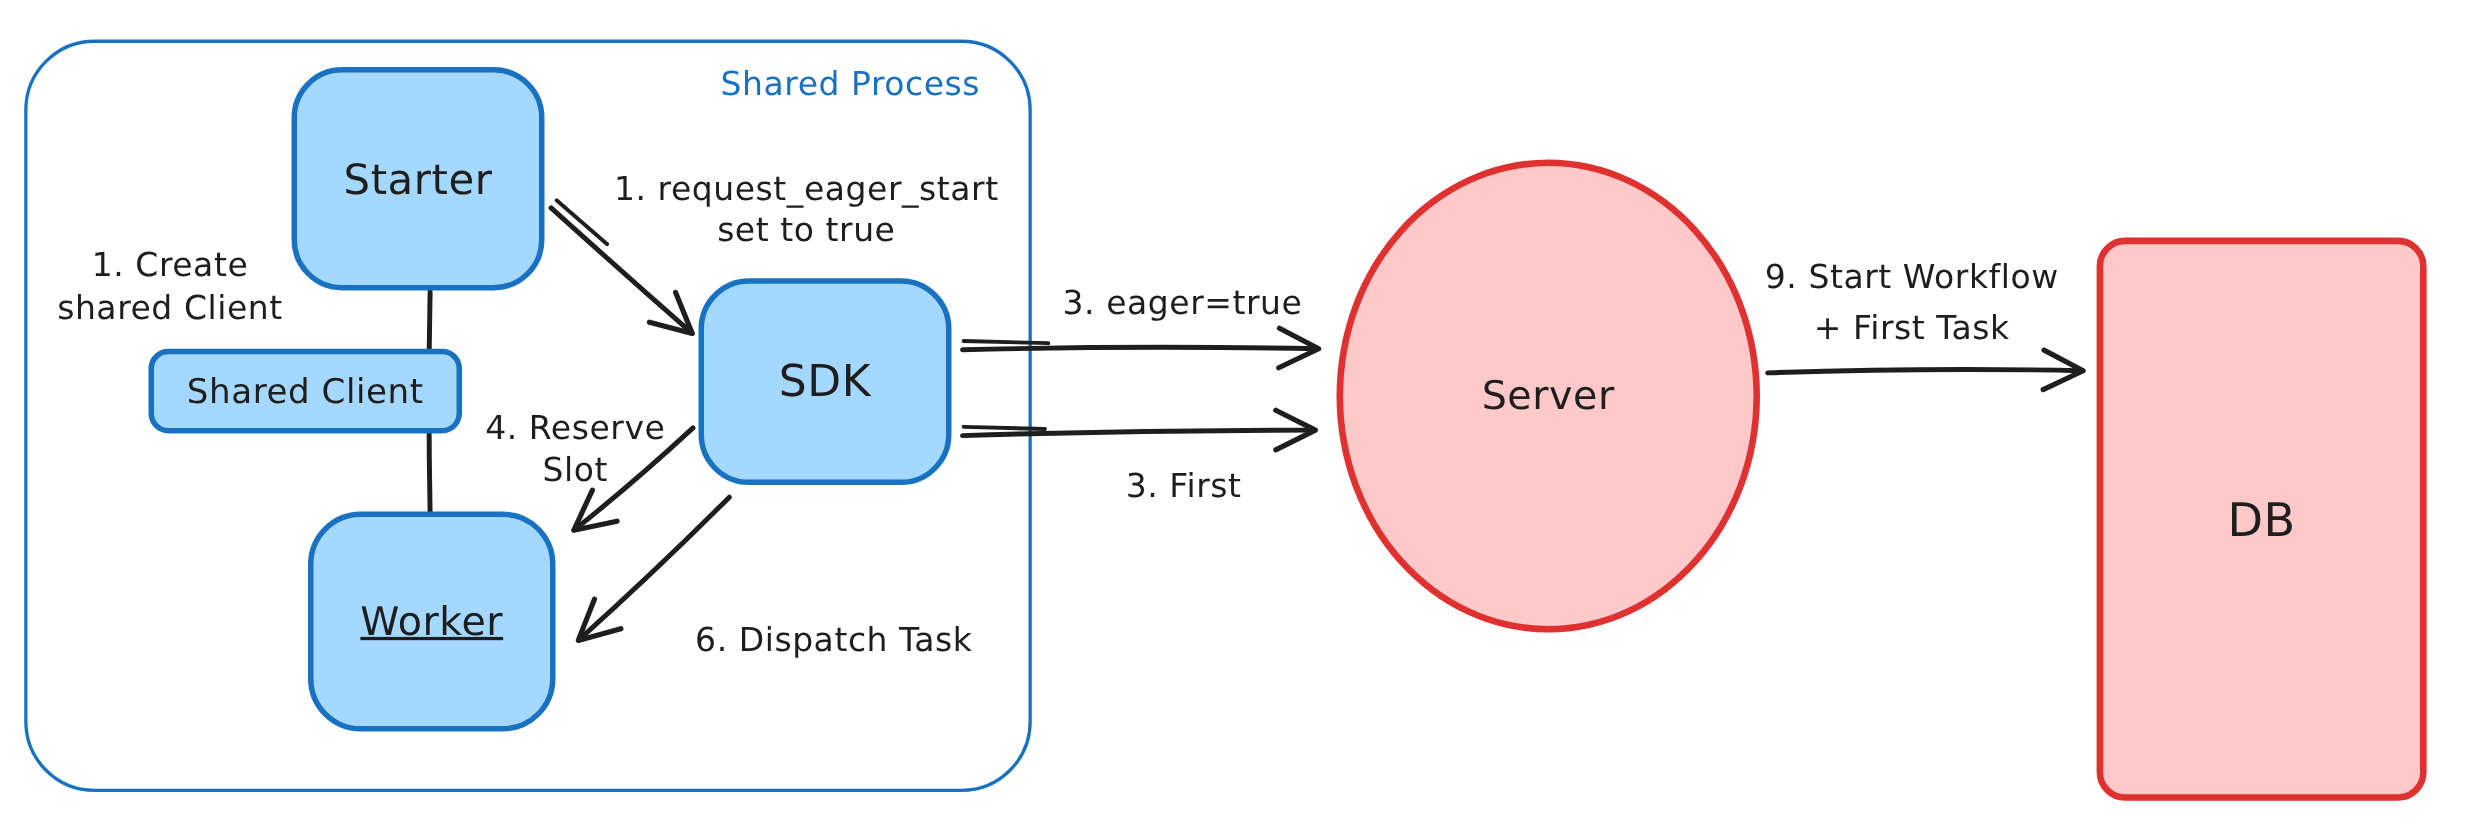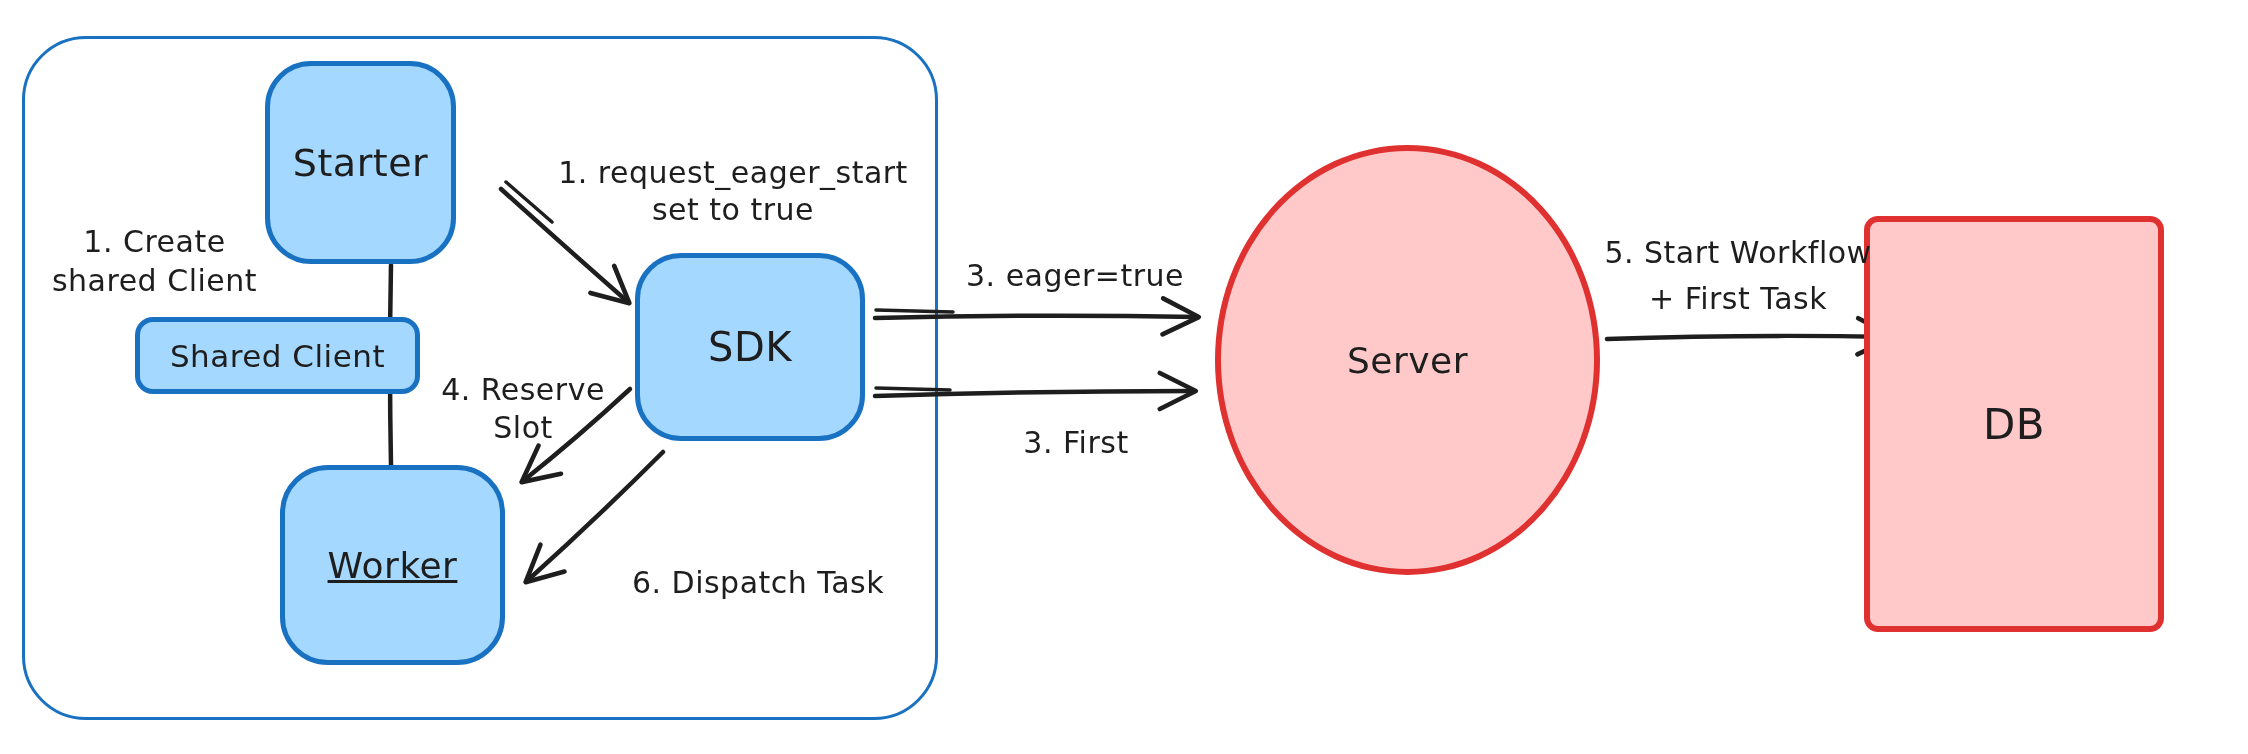--- a/index.html
+++ b/index.html
@@ -27,26 +27,26 @@
   .node{
     position:absolute;
     display:flex;align-items:center;justify-content:center;
     box-sizing:border-box;
     z-index:3;
     letter-spacing:0.5px;
     text-align:center;
   }
   .node.blue{background:#a5d8ff;border:5px solid #1971c2;}
   .node.red{background:#ffc9c9;border:6px solid #e03131;justify-content:center;}
-  #starter{left:265px;top:61px;width:191px;height:203px;border-radius:46px;font-size:38px;}
+  #starter{left:265px;top:61px;width:230px;height:203px;border-radius:46px;font-size:38px;}
   #shared-client{left:135px;top:317px;width:285px;height:77px;border-radius:18px;font-size:31px;}
   #worker{left:280px;top:465px;width:225px;height:200px;border-radius:48px;font-size:36px;text-decoration:underline;}
   #sdk{left:635px;top:253px;width:230px;height:188px;border-radius:46px;font-size:40px;}
   #server{left:1215px;top:145px;width:385px;height:430px;border-radius:50%;font-size:36px;}
-  #db{left:1864px;top:216px;width:300px;height:416px;border-radius:14px;font-size:42px;}
+  #db{left:1906px;top:216px;width:300px;height:512px;border-radius:26px;font-size:42px;}
   
   .label{
     position:absolute;z-index:4;
     font-size:30px;line-height:38px;
     text-align:center;white-space:nowrap;
     letter-spacing:0.5px;
   }
   .label .line{white-space:nowrap;}
   #lbl-shared-process{left:643px;top:58px;width:260px;color:#1971c2;}
   #lbl-create{left:32px;top:222px;width:245px;line-height:39px;}
@@ -103,20 +103,21 @@
   <div class="node blue" id="sdk">
     <span>SDK</span>
   </div>
   <div class="node red" id="server">
     <span>Server</span>
   </div>
   <div class="node red" id="db">
     <span>DB</span>
   </div>
 
+  <div class="label" id="lbl-shared-process">Shared Process</div>
 
   <div class="label" id="lbl-create">
     <div class="line">1. Create</div>
     <div class="line">shared Client</div>
   </div>
 
   <div class="label" id="lbl-request">
     <div class="line">1. request_eager_start</div>
     <div class="line">set to true</div>
   </div>
@@ -128,17 +129,17 @@
 
   <div class="label" id="lbl-eager">3. eager=true</div>
 
   <div class="label" id="lbl-firstwf">
     <div class="line">3. First</div>
   </div>
 
   <div class="label" id="lbl-dispatch">6. Dispatch Task</div>
 
   <div class="label" id="lbl-startwf">
-    <div class="line">5. Start Workflow</div>
+    <div class="line">9. Start Workflow</div>
     <div class="line">+ First Task</div>
   </div>
 
 </div>
 
 </body></html>

